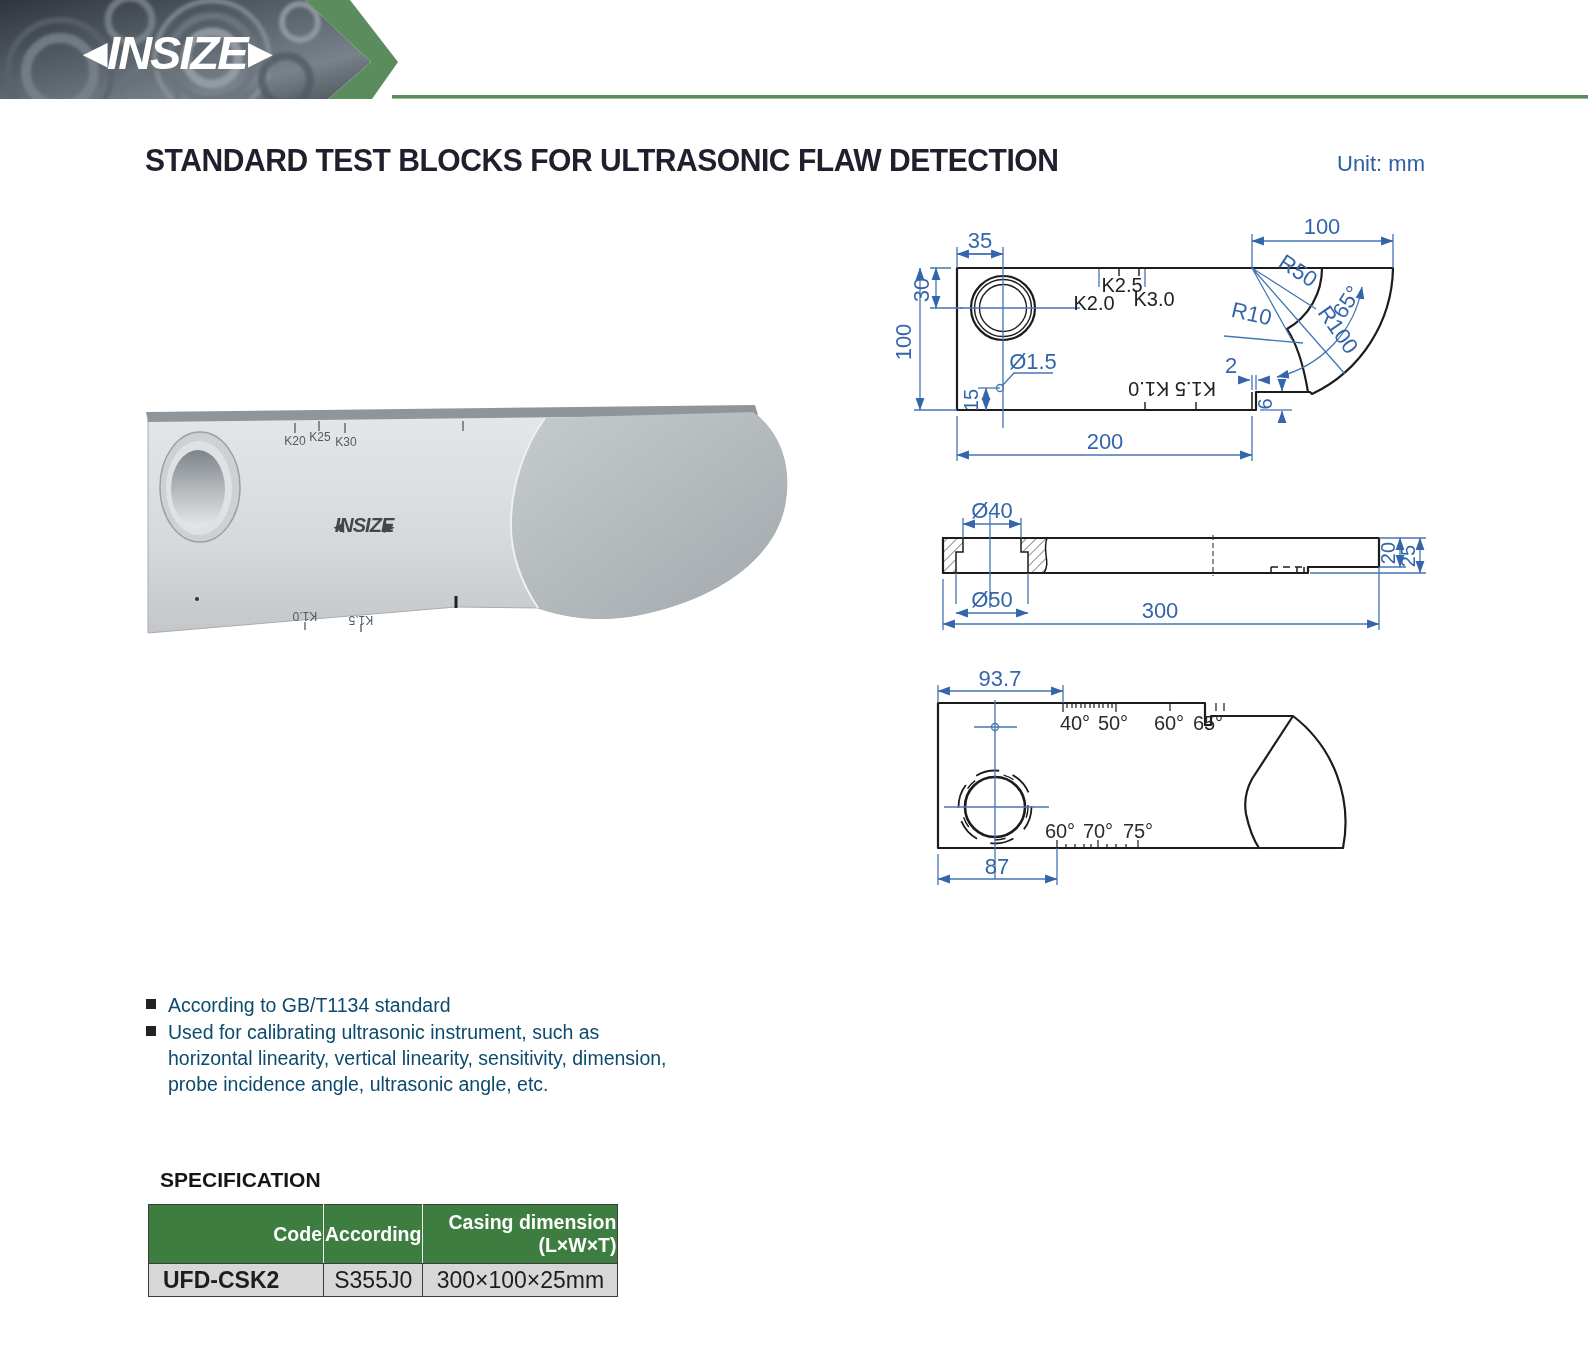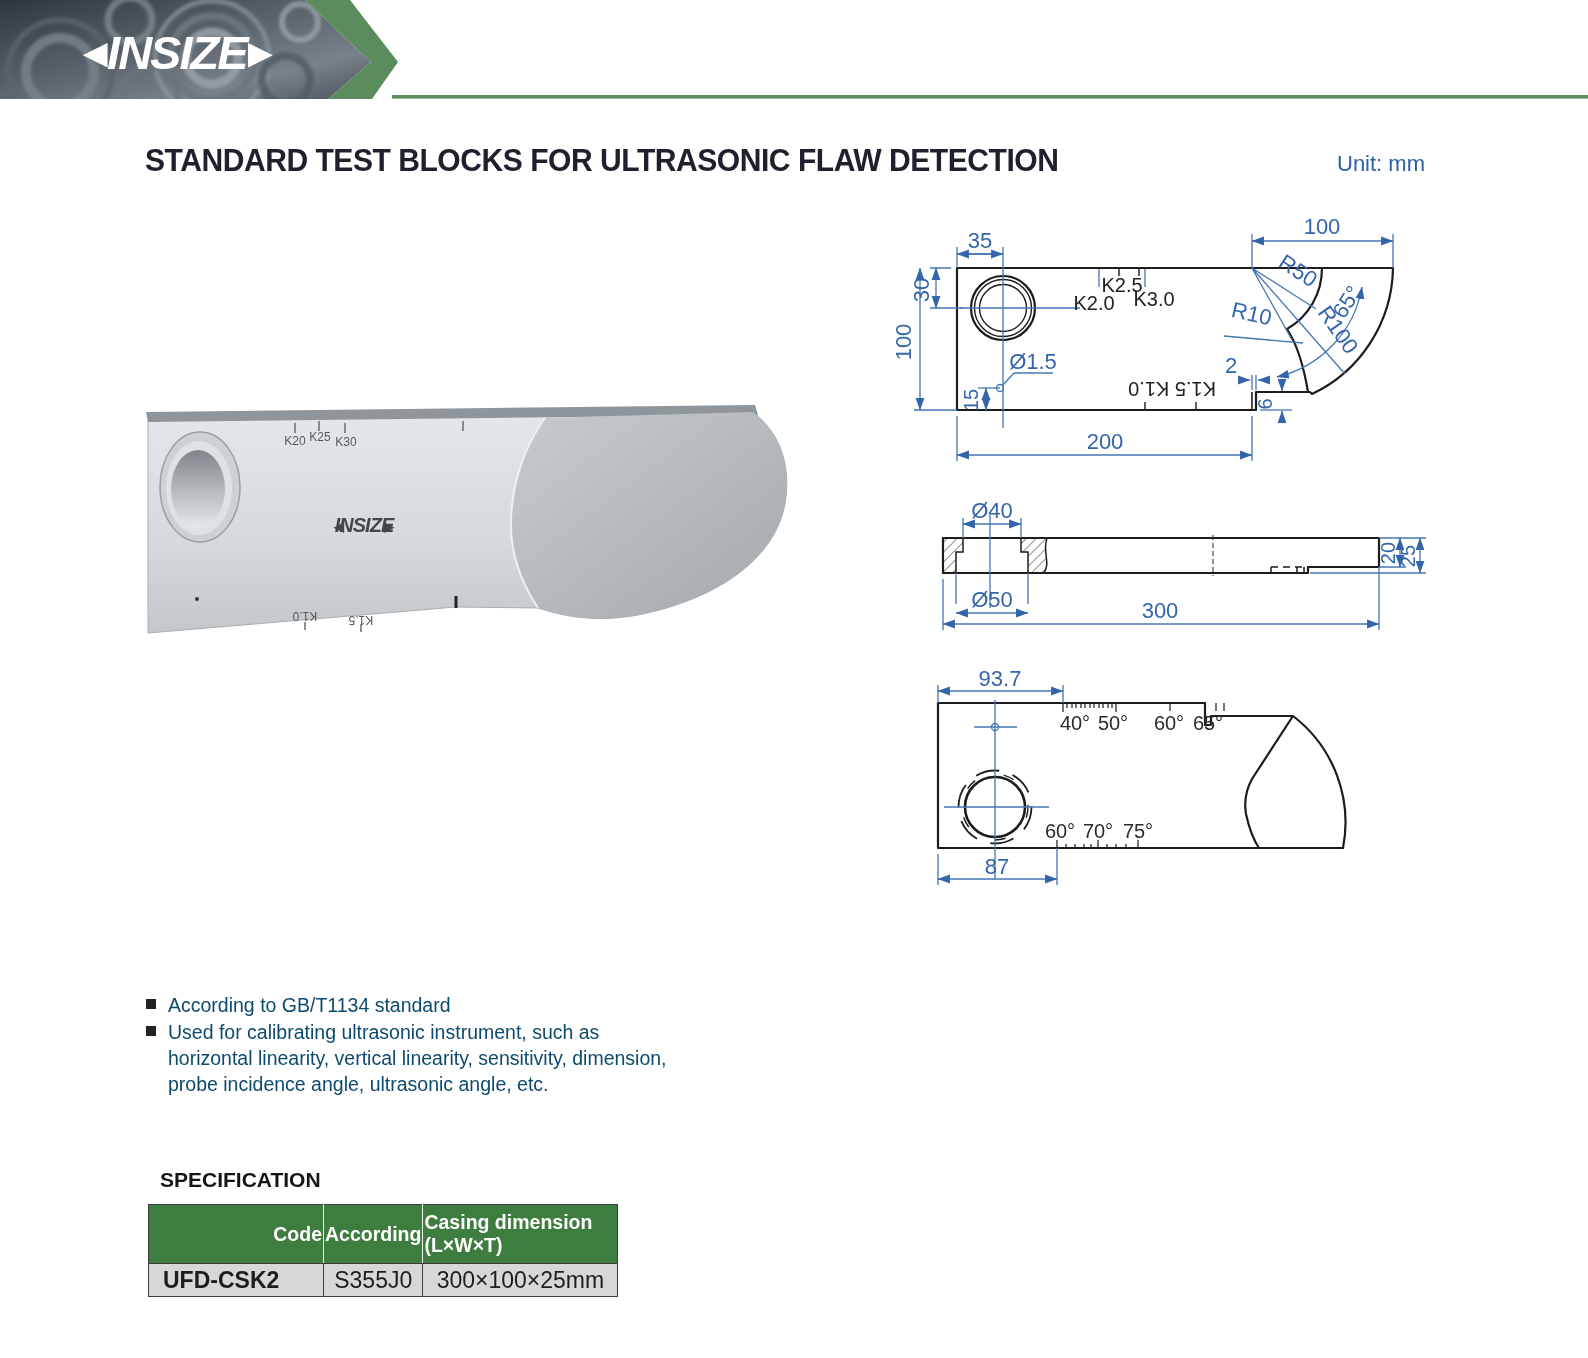--- a/index.html
+++ b/index.html
@@ -37,21 +37,21 @@
   .spec{left:148px;top:1168px;}
   .spec h2{margin:0 0 12px 12px;font-size:21px;font-weight:bold;color:#151515;letter-spacing:0;}
   table.spec-table{border-collapse:collapse;}
   table.spec-table th,table.spec-table td{border:1.6px solid #3c3c3c;}
   table.spec-table th{background:#3e7d40;color:#fff;font-size:19.5px;font-weight:bold;
                       height:56px;vertical-align:middle;border-right-color:#e9f1e9;border-left-color:#e9f1e9;}
   table.spec-table th:first-child{border-left-color:#3c3c3c;}
   table.spec-table th:last-child{border-right-color:#3c3c3c;}
   th.col-code{width:172px;text-align:right;}
   th.col-mat{width:90px;text-align:center;}
-  th.col-cas{width:192px;text-align:left;line-height:1.2;}
+  th.col-cas{width:192px;text-align:right;line-height:1.2;}
   table.spec-table td{background:#d7d7d7;height:30px;font-size:23px;color:#1d1d1d;}
   td.cell-code{font-weight:bold;padding-left:14px;}
   td.cell-mat,td.cell-cas{text-align:center;}
 </style>
 </head>
 <body>
 
 <div class="abs hero">
   <svg width="1588" height="103" viewBox="0 0 1588 103">
     <defs>

